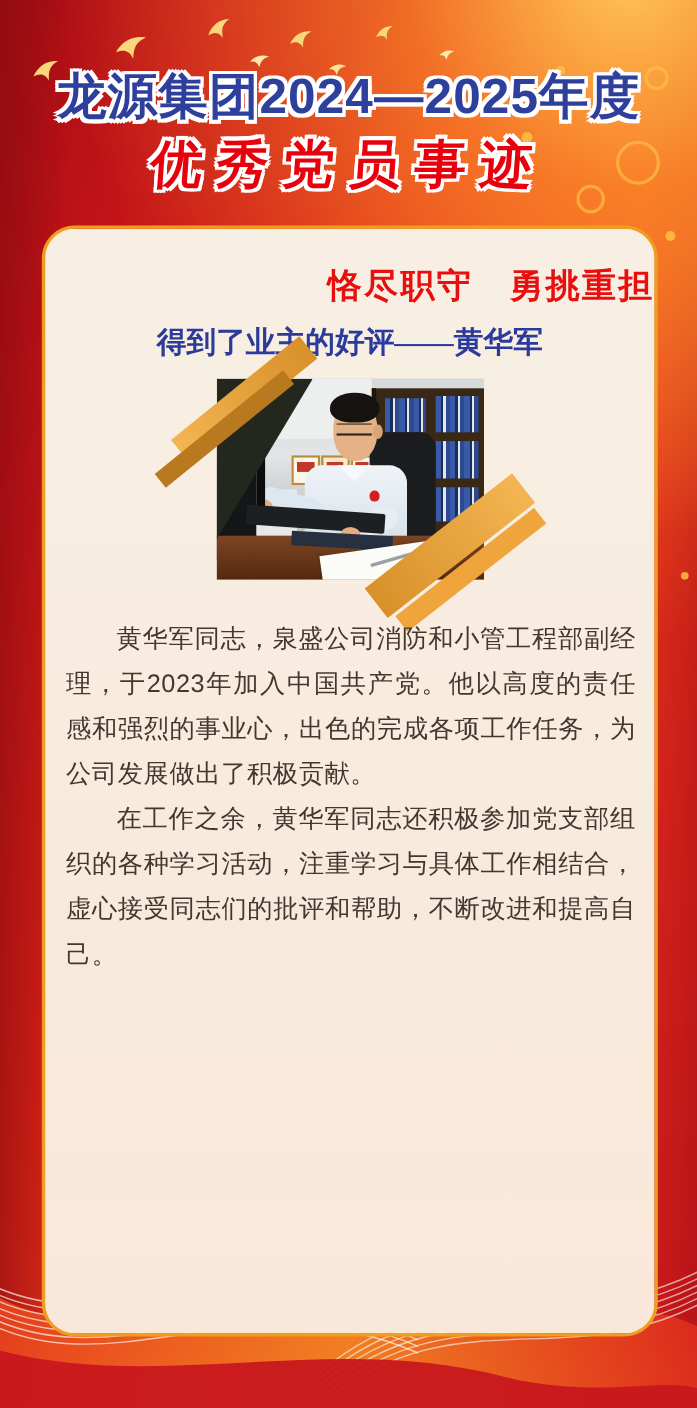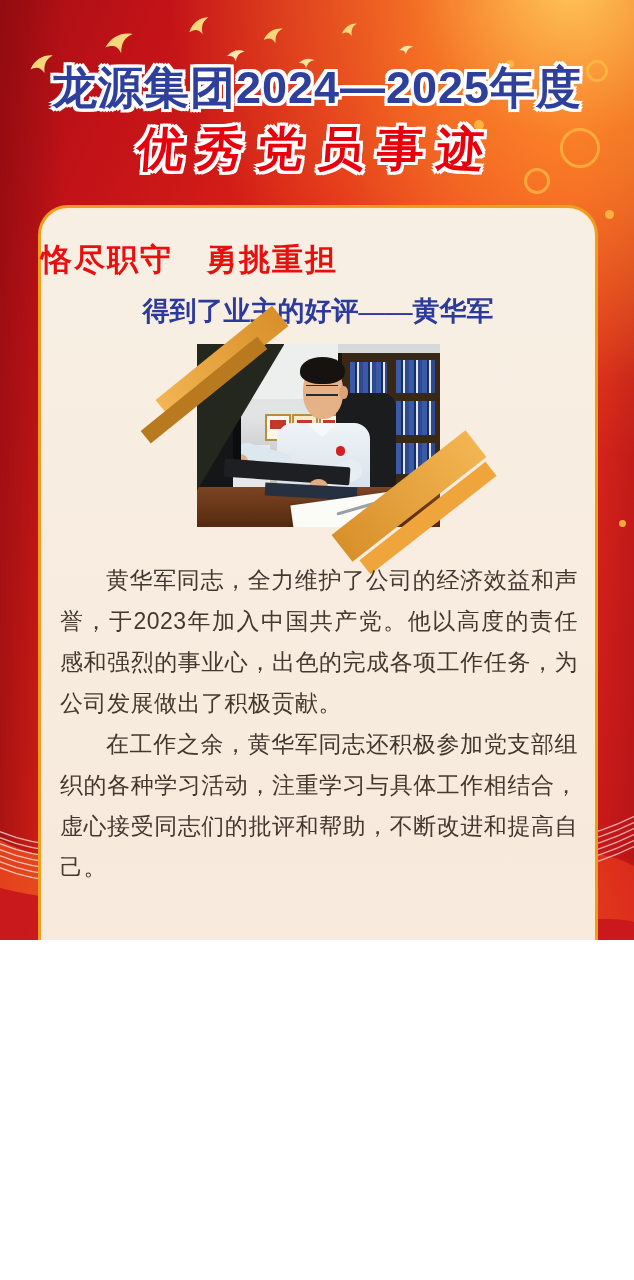--- a/index.html
+++ b/index.html
@@ -1,17 +1,17 @@
 <!DOCTYPE html>
 <html><head>
 <meta charset="utf-8">
 <style>
   html,body{margin:0;padding:0;}
   body{width:634px;height:1280px;overflow:hidden;font-family:"Liberation Sans",sans-serif;}
-  .poster{position:relative;width:634px;height:940px;overflow:hidden;
+  .poster{position:relative;width:634px;height:1280px;overflow:hidden;
     background:
       radial-gradient(circle at 90% -2%, rgba(255,205,90,.95) 0%, rgba(255,150,45,.65) 14%, rgba(255,100,25,0) 36%),
       radial-gradient(circle at 104% 16%, rgba(255,130,35,.45) 0%, rgba(255,120,30,0) 30%),
       radial-gradient(ellipse at 50% 102%, rgba(255,200,80,.85) 0%, rgba(255,160,50,.35) 22%, rgba(255,120,30,0) 48%),
       linear-gradient(90deg, rgba(130,9,14,.55) 0%, rgba(130,9,14,0) 10%, rgba(130,9,14,0) 92%, rgba(150,12,16,.35) 100%),
       linear-gradient(115deg,#a50e13 0%,#c31318 16%,#dd2316 40%,#e93a1b 58%,#da241c 78%,#c8161b 100%);
   }
   
   .doves{position:absolute;left:0;top:0;width:634px;height:130px;}
   .bokeh{position:absolute;border-radius:50%;}
@@ -23,21 +23,21 @@
     text-shadow:-3px -3px 0 #fff,3px -3px 0 #fff,-3px 3px 0 #fff,3px 3px 0 #fff,0 -3px 0 #fff,0 3px 0 #fff,-3px 0 0 #fff,3px 0 0 #fff;}
   .sub-title{position:absolute;top:118px;left:0;width:100%;margin:0;text-align:center;
     font-family:"Liberation Serif","DejaVu Serif",serif;font-size:47px;font-weight:bold;letter-spacing:13px;
     color:#e8000d;transform:skewX(-4deg);
     text-shadow:-3px -3px 0 #fff,3px -3px 0 #fff,-3px 3px 0 #fff,3px 3px 0 #fff,0 -3px 0 #fff,0 3px 0 #fff,-3px 0 0 #fff,3px 0 0 #fff;}
   
   .card{position:absolute;left:38px;top:205px;width:554px;height:1004px;
     border:3px solid #ef9d20;border-radius:30px;
     background:linear-gradient(180deg,#f8efe4 0%,#f7ebdd 55%,#f9e7da 100%);
     box-shadow:0 0 0 1px rgba(255,235,180,.4) inset;}
-  .card-title{position:absolute;top:31px;left:0;width:100%;margin:0;text-align:left;
+  .card-title{position:absolute;top:31px;left:0;width:100%;margin:0;text-align:right;
     font-size:31px;font-weight:bold;letter-spacing:2px;color:#e8100f;}
   .card-subtitle{position:absolute;top:85px;left:0;width:100%;margin:0;text-align:center;
     font-family:"Liberation Serif","DejaVu Serif",serif;font-size:27px;font-weight:bold;color:#2b3a9b;}
   .body-text{position:absolute;top:352px;left:19px;width:518px;
     font-size:23px;line-height:41px;text-align:justify;color:#44372e;letter-spacing:.5px;}
   .body-text p{margin:0;text-indent:2em;}
   
   .photo-frame{position:absolute;left:156px;top:136px;width:243px;height:183px;}
   .photo{position:absolute;inset:0;overflow:hidden;
     background:linear-gradient(180deg,#d6d9da 0%,#e3e4e5 38%,#cfd0d1 58%,#c4c0ba 75%);}
@@ -213,18 +213,18 @@
         <div class="bar g1"></div>
           <div class="bar g2"></div>
       </div>
       <div class="deco deco-br">
         <div class="bar g1"></div>
           <div class="bar g2"></div>
       </div>
     </div>
 
     <div class="body-text">
-      <p>黄华军同志，全力维护了公司的经济效益和声誉，于2023年加入中国共产党。他以高度的责任感和强烈的事业心，出色的完成各项工作任务，为公司发展做出了积极贡献。</p>
+      <p>黄华军同志，泉盛公司消防和小管工程部副经理，于2023年加入中国共产党。他以高度的责任感和强烈的事业心，出色的完成各项工作任务，为公司发展做出了积极贡献。</p>
       <p>在工作之余，黄华军同志还积极参加党支部组织的各种学习活动，注重学习与具体工作相结合，虚心接受同志们的批评和帮助，不断改进和提高自己。</p>
     </div>
   </div>
 
 </div>
 
 </body></html>

